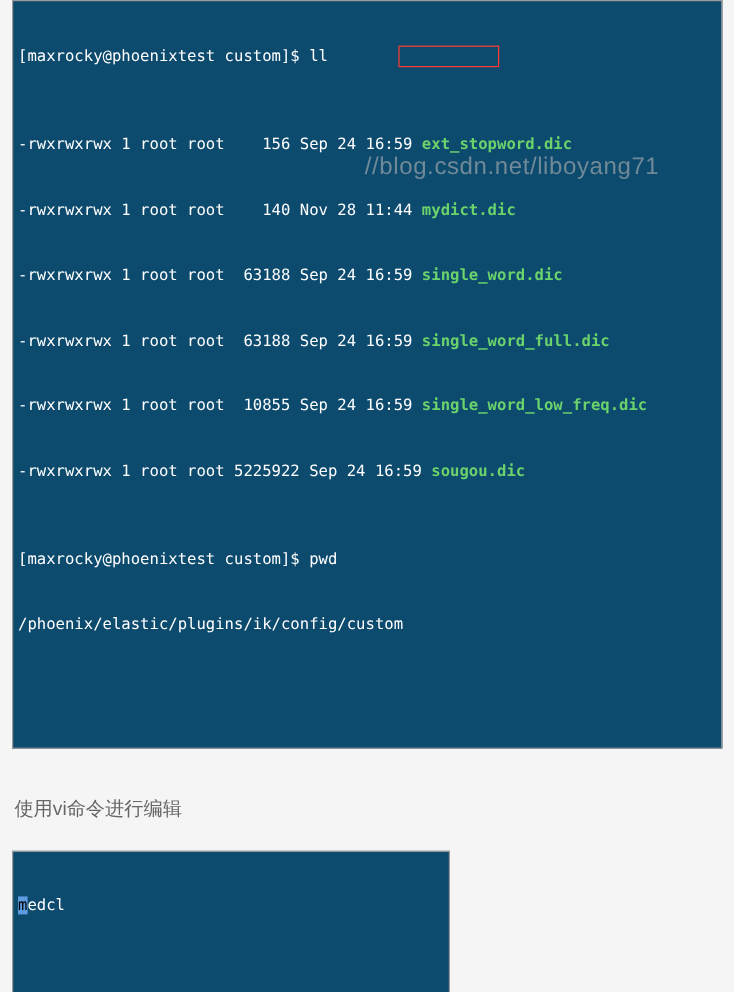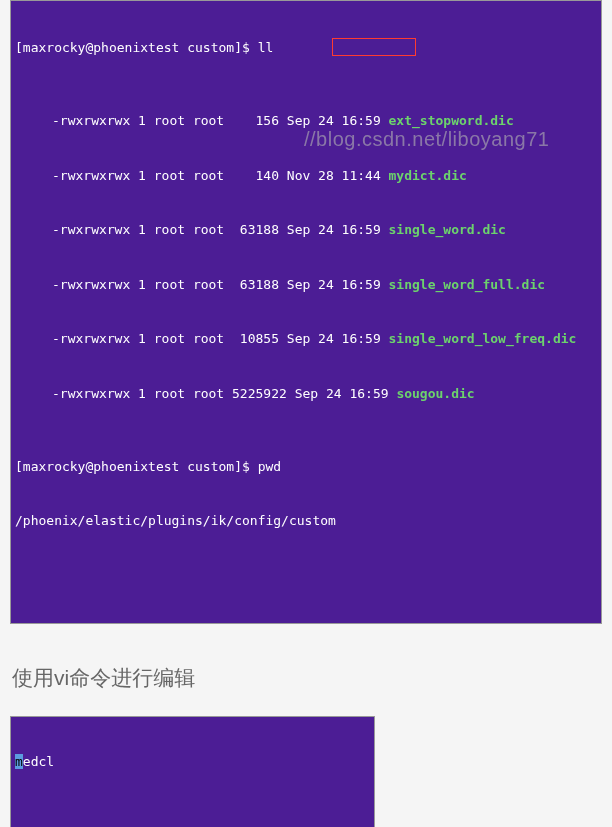--- a/index.html
+++ b/index.html
@@ -7,53 +7,52 @@
       padding: 0;
       box-sizing: border-box;
     }
     body {
       background: #f5f5f5;
       width: 612px;
       font-family: "Consolas", "Monaco", monospace;
       position: relative;
     }
     .terminal {
-      background: #4c1d95;
+      background: #0c4a6e;
       color: #fff;
       font-size: 13px;
       line-height: 1.4;
       padding: 2px 4px;
       white-space: pre;
       position: relative;
       font-family: "Consolas", "Monaco", monospace;
     }
     .terminal-top {
       margin: 0 10px;
       width: 592px;
       border: 1px solid #999;
     }
     .ls-row {
       white-space: pre;
-      margin-left: 37px;
     }
     .green {
       color: #6cd36c;
       font-weight: bold;
     }
     .white {
       color: #fff;
     }
     .red-box1 {
       position: absolute;
       border: 1.5px solid #ff3b30;
     }
     .section-title {
       color: #666;
       font-family: "Microsoft YaHei", sans-serif;
-      font-size: 21px;
+      font-size: 16px;
       margin: 40px 12px 24px 12px;
     }
     .terminal-vi {
       margin: 0 10px;
       width: 365px;
       border: 1px solid #999;
       min-height: 555px;
       font-size: 13px;
       line-height: 17px;
       position: relative;

